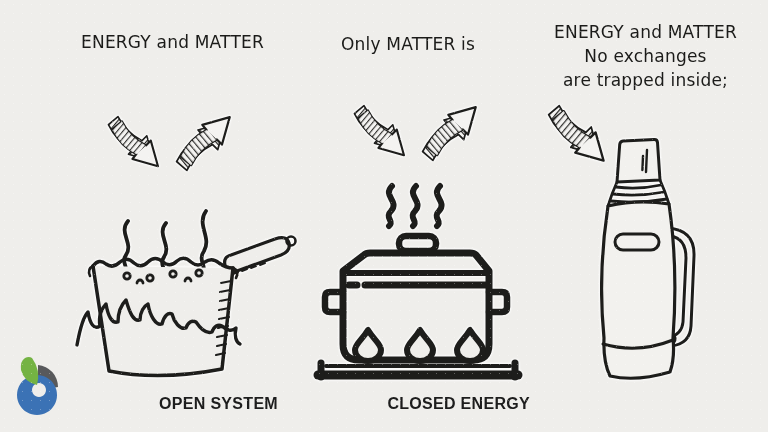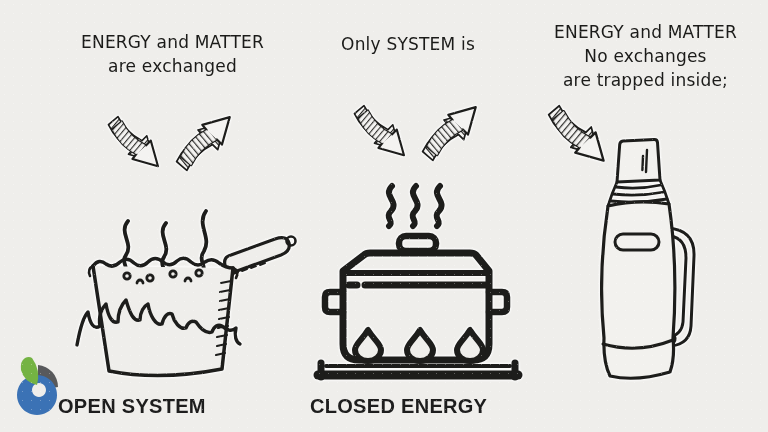--- a/index.html
+++ b/index.html
@@ -24,25 +24,25 @@
     text-align:center;
     color:#1b1b19;
     font-size:17px;
     line-height:24px;
     font-weight:400;
     letter-spacing:.2px;
   }
   .caption span{display:block;}
   .syslabel{
     position:absolute;
-    text-align:left;
+    text-align:right;
     color:#1d1d1d;
     font-family:"Liberation Sans", sans-serif;
     font-weight:800;
-    font-size:20px;
+    font-size:16px;
     letter-spacing:.3px;
   }
   svg{position:absolute;overflow:visible;}
   .sketch{filter:drop-shadow(0 0 1.2px #ffffff) drop-shadow(0 0 1px #ffffff);}
 </style>
 </head>
 <body>
 
 <div class="stage">
 
@@ -55,21 +55,20 @@
       <g id="sketch-arrow">
         <path d="M8,52 Q18,31 38,21 L33,15 L65,6 L56,38 L50,32 Q30,42 20,62 Z" transform="translate(-5,6)" fill="url(#hatch)" stroke="#1d1d1b" stroke-width="2" stroke-linejoin="round"></path>
         <path d="M8,52 Q18,31 38,21 L33,15 L65,6 L56,38 L50,32 Q30,42 20,62 Z" fill="#f4f3f1" stroke="#1d1d1b" stroke-width="2.6" stroke-linejoin="round"></path>
         <path d="M8,52 Q18,31 38,21 L50,32 Q30,42 20,62 Z" fill="url(#hatch)" stroke="none" opacity="0.9"></path>
       </g>
     </defs>
   </svg>
 
   <div class="caption" style="left:60px;top:30px;width:225px;">
     <span>ENERGY and MATTER</span>
-    <span>are exchanged</span>
   </div>
 
   <svg class="sketch" style="left:106px;top:113px;" width="56" height="60" viewBox="0 0 70 70">
     <use href="#sketch-arrow" transform="translate(0,70) scale(1,-1)"></use>
   </svg>
   <svg class="sketch" style="left:174px;top:110px;" width="60" height="64" viewBox="0 0 70 70">
     <use href="#sketch-arrow"></use>
   </svg>
 
   <svg class="sketch" style="left:75px;top:205px;" width="225" height="185" viewBox="0 0 225 185" fill="none" stroke="#1d1d1b" stroke-linecap="round" stroke-linejoin="round">
@@ -118,21 +117,21 @@
         <path d="M142,141 l9,-2"></path>
       <path d="M141,150 l9,-2"></path>
     </g>
 
     <path stroke-width="3.4" d="M2,140 C6,118 10,110 13,107 C15,119 19,125 25,121 C23,111 27,103 31,99 C33,111 37,119 43,117 C43,107 47,99 51,95 C55,109 59,117 65,115 C65,107 69,101 73,99 C75,111 81,121 87,119 C89,111 93,107 97,109 C99,117 105,125 111,123 C113,117 117,115 121,117 C125,123 131,129 137,127 C139,121 143,119 147,121 C151,125 157,127 161,123 C159,131 161,137 165,139"></path>
   </svg>
 
   <div class="syslabel" style="left:58px;top:395px;width:220px;">OPEN SYSTEM</div>
 
   <div class="caption" style="left:300px;top:32px;width:216px;">
-    <span>Only SYSTEM is</span>
+    <span>Only MATTER is</span>
   </div>
 
   <svg class="sketch" style="left:352px;top:102px;" width="56" height="60" viewBox="0 0 70 70">
     <use href="#sketch-arrow" transform="translate(0,70) scale(1,-1)"></use>
   </svg>
   <svg class="sketch" style="left:420px;top:100px;" width="60" height="64" viewBox="0 0 70 70">
     <use href="#sketch-arrow"></use>
   </svg>
 
   <svg class="sketch" style="left:380px;top:183px;" width="72" height="46" viewBox="0 0 72 46" fill="none" stroke="#1d1d1b" stroke-width="6" stroke-linecap="round">

